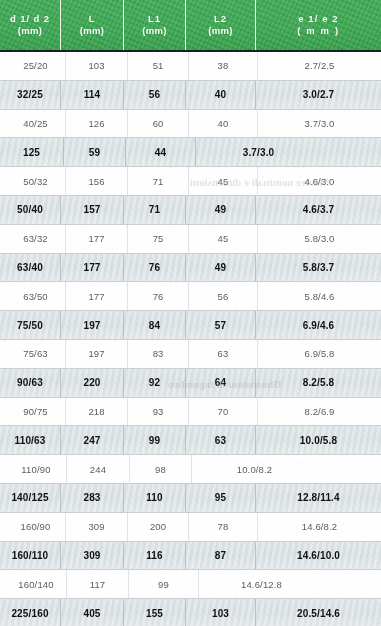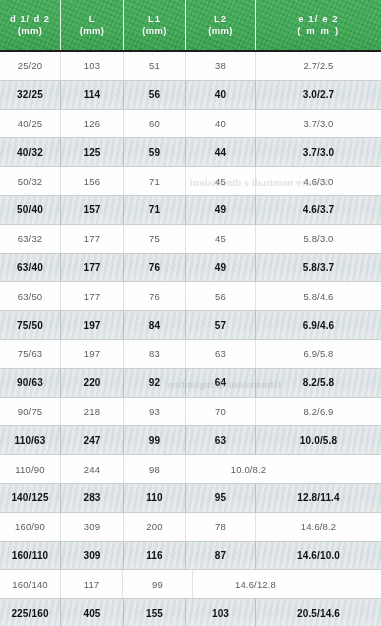--- a/index.html
+++ b/index.html
@@ -94,20 +94,21 @@
     height: 28.8px;
     align-items: center;
     box-sizing: border-box;
     border-bottom: 1px solid #c9ced1;
     position: relative;
   }
   .tr.odd {
     background: #fefefe;
     color: #5c5c5c;
     font-weight: normal;
+    padding-left: 6px;
   }
   .tr.even {
     background:
       repeating-linear-gradient(100deg, rgba(255,255,255,.25) 0 3px, rgba(0,0,0,.012) 3px 6px),
       linear-gradient(180deg, #dde3e6 0%, #d9e0e3 50%, #e2e7e9 100%);
     color: #101010;
     font-weight: bold;
   }
   .tr.even .td + .td { border-left: 1px solid #b9c1c5; }
   .tr.odd  .td + .td { border-left: 1px solid #dfe3e5; }
@@ -178,21 +179,20 @@
         <div class="td c4">3.0/2.7</div>
       </div>
       <div class="tr odd">
         <div class="td c0">40/25</div>
         <div class="td c1">126</div>
         <div class="td c2">60</div>
         <div class="td c3">40</div>
         <div class="td c4">3.7/3.0</div>
       </div>
       <div class="tr even">
-        <div class="td c0">40/32</div>
         <div class="td c1">125</div>
         <div class="td c2">59</div>
         <div class="td c3">44</div>
         <div class="td c4">3.7/3.0</div>
       </div>
       <div class="tr odd">
         <div class="td c0">50/32</div>
         <div class="td c1">156</div>
         <div class="td c2">71</div>
         <div class="td c3">45</div>

